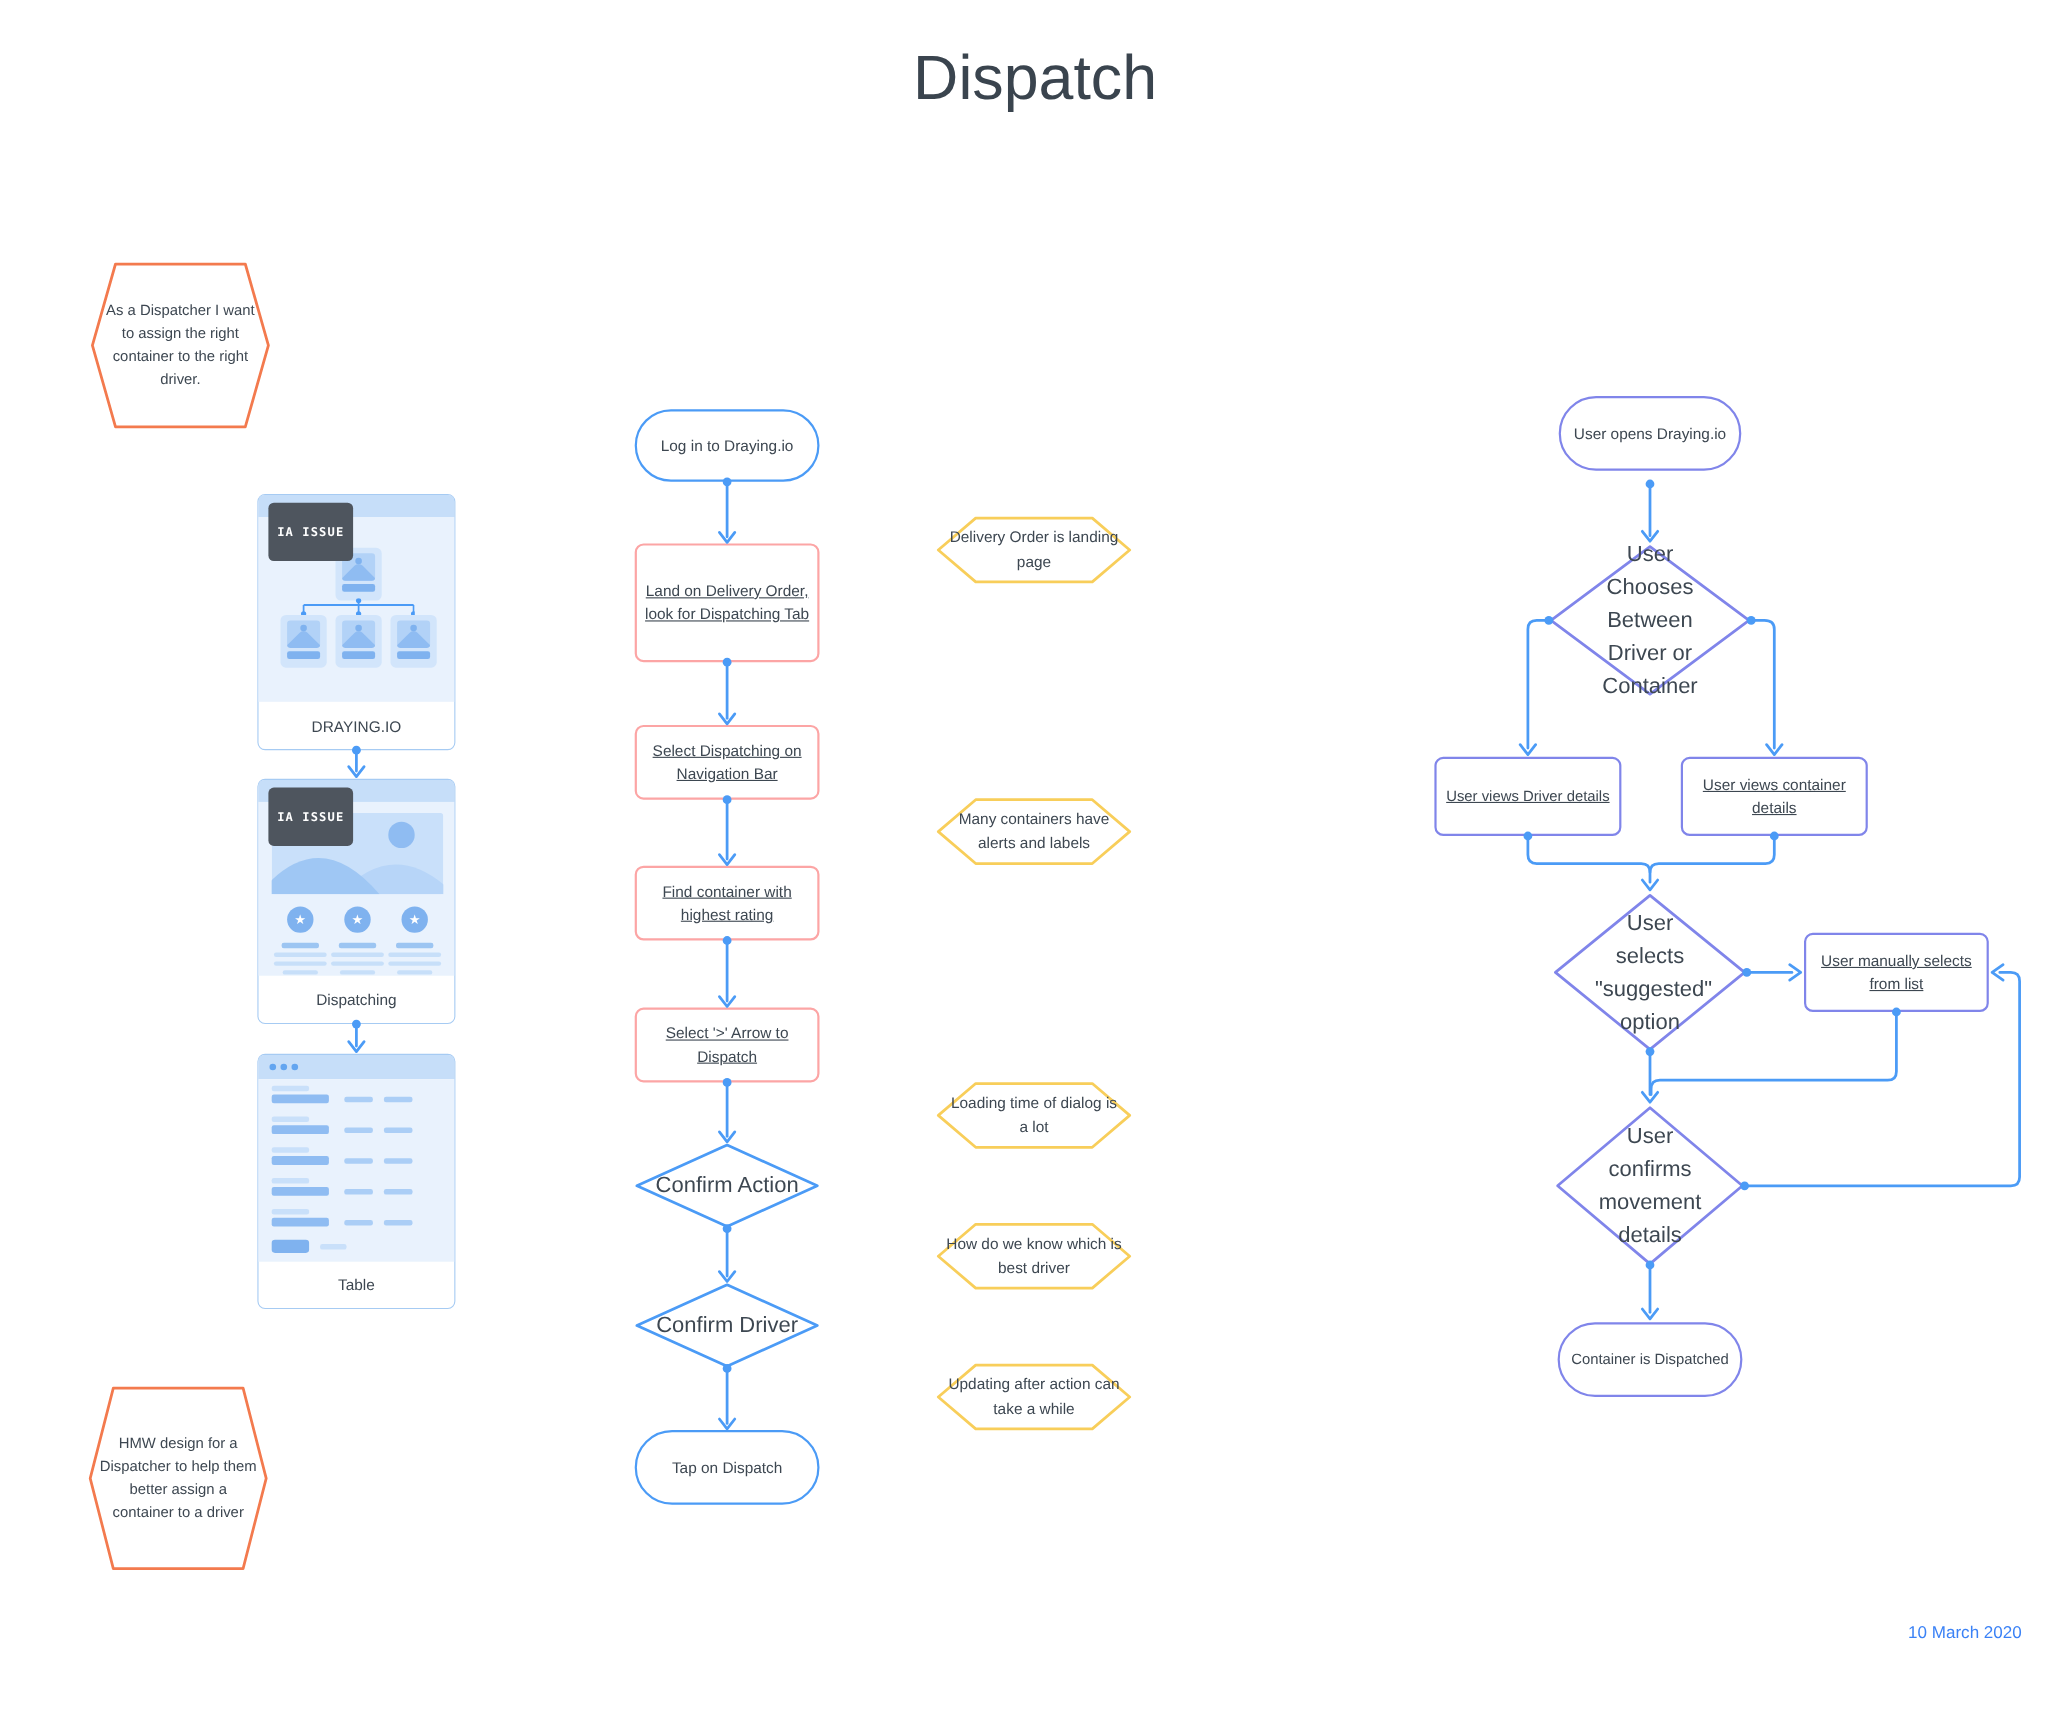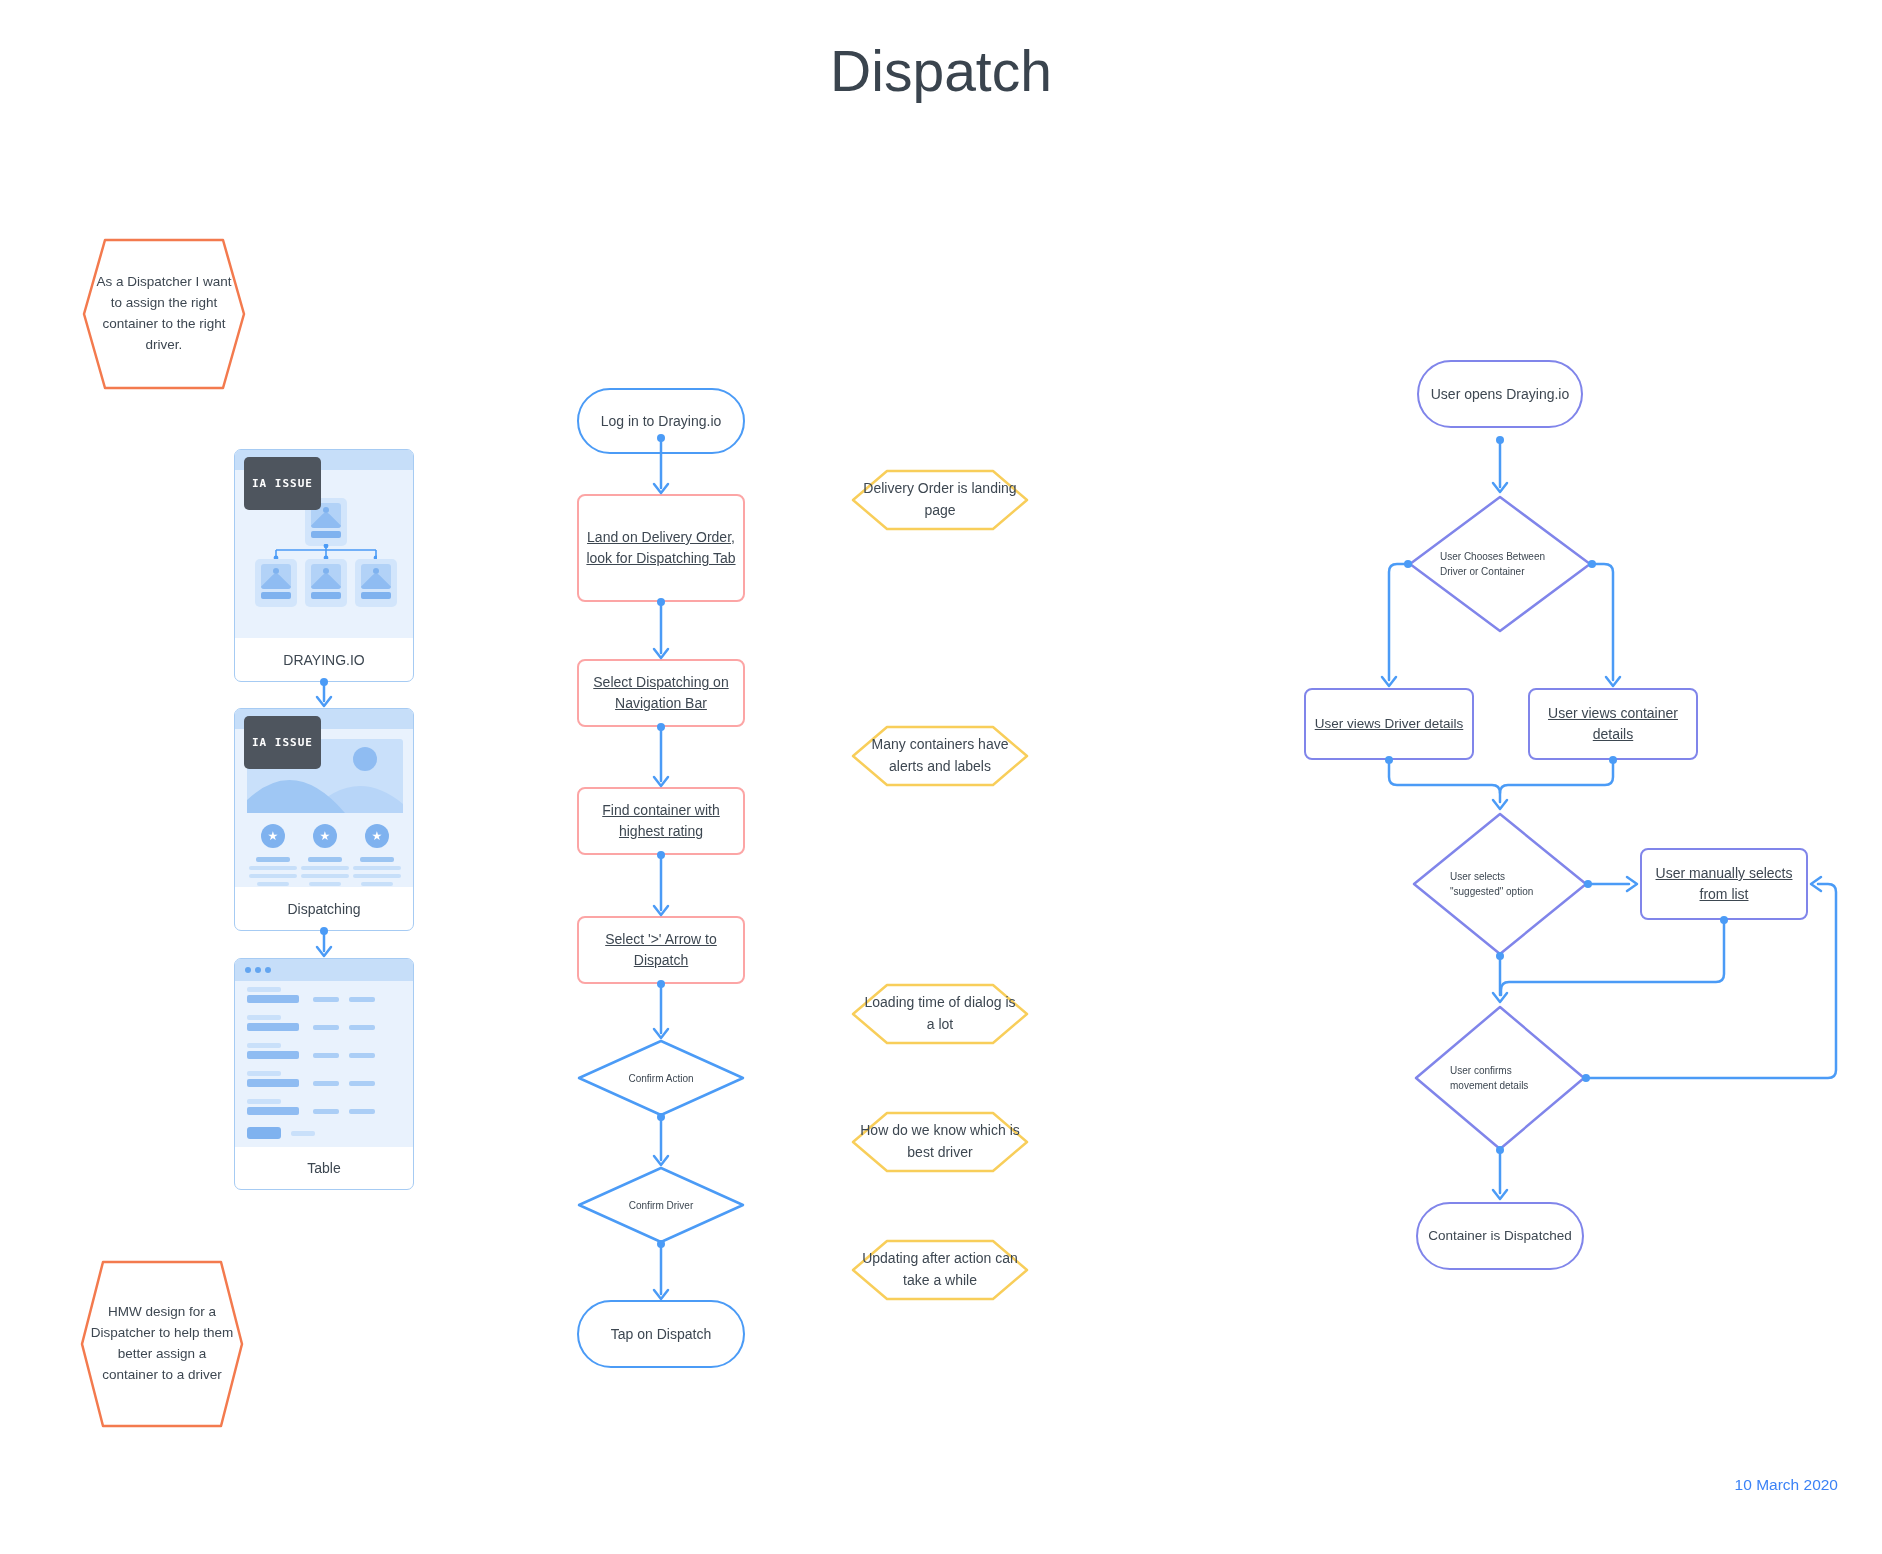--- a/index.html
+++ b/index.html
@@ -19,21 +19,21 @@
         text-align:center;font-size:14px;line-height:1.5;box-sizing:border-box;}
   .pill{border:2px solid #4B9BF6;border-radius:40px;}
   .proc{border:2px solid #fca5a5;border-radius:8px;padding:4px;text-decoration:underline;}
   .purple.pill{border-color:#8085EA;}
   .purple.proc{border-color:#8085EA;}
   .dia{position:absolute;z-index:3;}
   .dia svg{position:absolute;inset:0;width:100%;height:100%;}
   .dia polygon{fill:#ffffff;stroke:#4B9BF6;stroke-width:2.5;stroke-linejoin:round;}
   .dia.purple polygon{stroke:#8085EA;}
   .dlabel{position:absolute;inset:0;display:flex;align-items:center;justify-content:center;
-          text-align:left;font-size:10px;line-height:1.5;}
+          text-align:center;font-size:20px;line-height:1.5;}
   .dlabel>span{display:block;}
   .nowrap{white-space:nowrap;font-size:13.5px;}
 
   
   .hex{position:absolute;z-index:3;}
   .hex svg{position:absolute;inset:0;width:100%;height:100%;}
   .hex polygon{fill:#ffffff;stroke-width:2.5;stroke-linejoin:round;}
   .hex.orange polygon{stroke:#F37A4E;}
   .hex.yellow polygon{stroke:#F8CE5A;}
   .hex-label{position:absolute;inset:0;display:flex;align-items:center;justify-content:center;
@@ -261,21 +261,21 @@
       <div class="row-sm" style="top:118px"></div>
       <div class="row-bold" style="top:126px"></div>
       <div class="row-r" style="left:78px;top:128px"></div>
       <div class="row-r" style="left:114px;top:128px"></div>
       <div class="btn-blk" style="top:146px"></div>
       <div class="btn-line" style="top:150px"></div>
     </div>
     <div class="card-footer" style="height:42px">Table</div>
   </div>
 
-  <div class="node pill" style="left:577px;top:388px;width:168px;height:66px">
+  <div class="node pill" style="left:577px;top:372px;width:168px;height:66px">
     <span>Log in to Draying.io</span>
   </div>
   <div class="node proc" style="left:577px;top:494px;width:168px;height:108px">
     <span>Land on Delivery Order, look for Dispatching Tab</span>
   </div>
   <div class="node proc" style="left:577px;top:659px;width:168px;height:68px">
     <span>Select Dispatching on Navigation Bar</span>
   </div>
   <div class="node proc" style="left:577px;top:787px;width:168px;height:68px">
     <span>Find container with highest rating</span>

